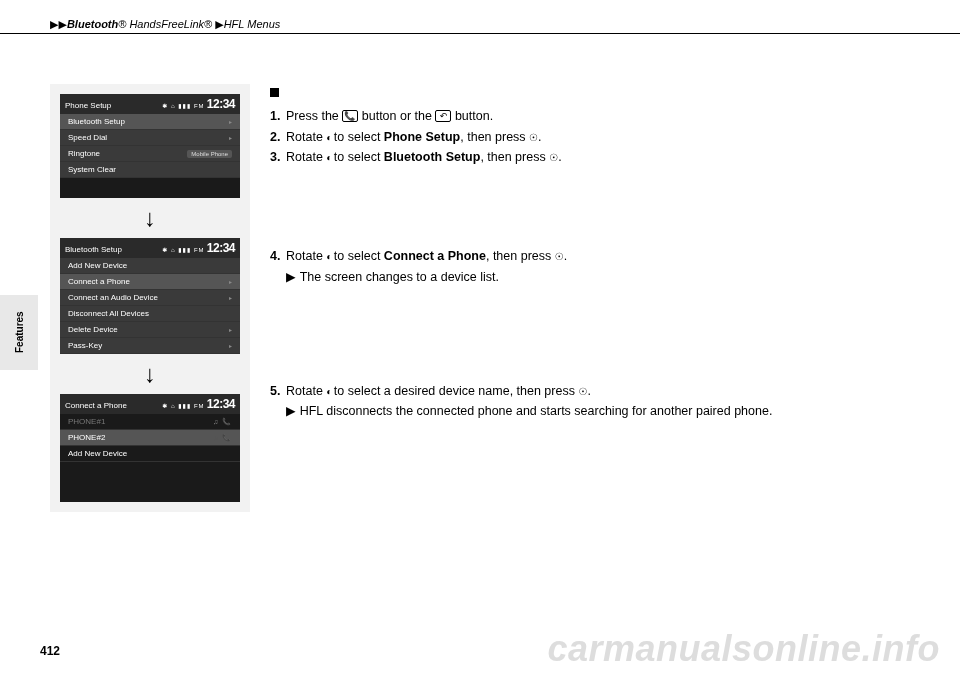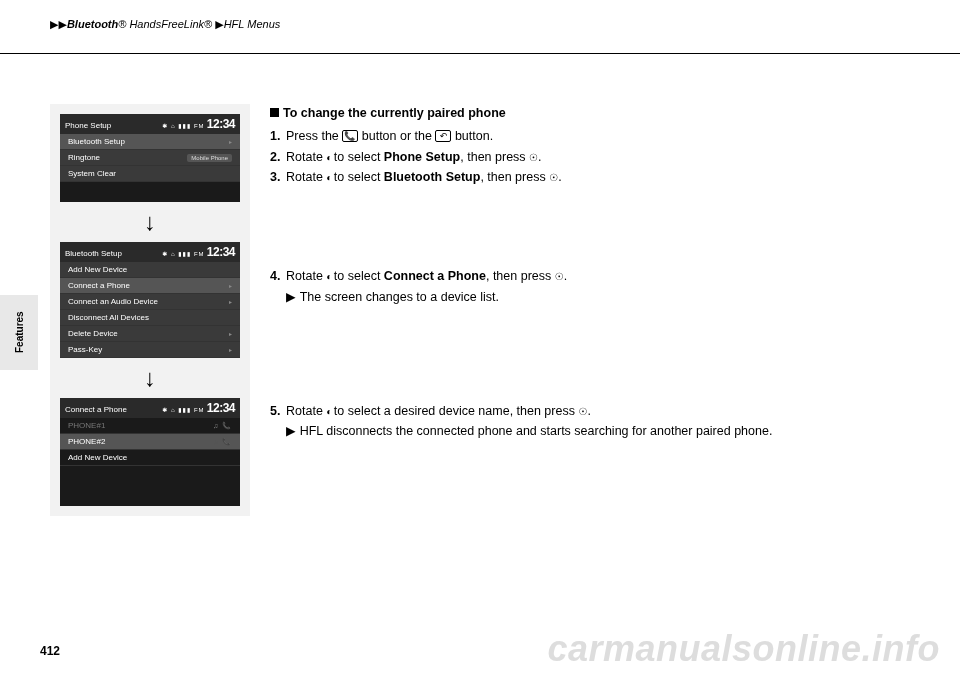--- a/index.html
+++ b/index.html
@@ -5,21 +5,21 @@
   * { box-sizing: border-box; margin: 0; padding: 0; }
   body {
     width: 960px;
     height: 678px;
     background: #fff;
     font-family: Arial, Helvetica, sans-serif;
     position: relative;
     color: #000;
   }
   .header {
-    padding: 18px 50px 22px 50px;
+    padding: 18px 50px 2px 50px;
     font-size: 11px;
     font-style: italic;
     border-bottom: 1px solid #000;
     margin-bottom: 50px;
   }
   .header .tri { font-style: normal; }
   .side-tab {
     position: absolute;
     left: 0;
     top: 295px;
@@ -153,20 +153,24 @@
     <div class="screen">
       <div class="screen-title">
         <span>Phone Setup</span>
         <span><span class="icons">✱ ⌂ ▮▮▮ FM</span> <span class="clock">12:34</span></span>
       </div>
       <div class="screen-row hl">
           <span>Bluetooth Setup</span>
           <span class="chev">▸</span>
         </div>
       <div class="screen-row">
+          <span>Speed Dial</span>
+          <span class="chev">▸</span>
+        </div>
+      <div class="screen-row">
           <span>Ringtone</span>
           <span class="sub">Mobile Phone</span>
         </div>
       <div class="screen-row">
           <span>System Clear</span>
         </div>
       <div class="screen-body-pad"></div>
     </div>
 
     <div class="arrow-down">↓</div>
@@ -219,21 +223,21 @@
           <span>Add New Device</span>
         </div>
       <div class="screen-body-pad" style="height:40px"></div>
     </div>
 
   </div>
 
   <div class="right-col">
 
     <div class="section-title">
-      <span class="blk"></span><span>To change the currently paired phone</span>
+      <span class="blk"></span>
     </div>
 
     <div class="step-group">
       <div class="step">
         <span class="num">1.</span>
         <span class="body">
           <span>Press the </span><span class="inline-icon">📞</span><span> button or the </span><span class="inline-icon">↶</span><span> button.</span>
         </span>
       </div>
       <div class="step">

